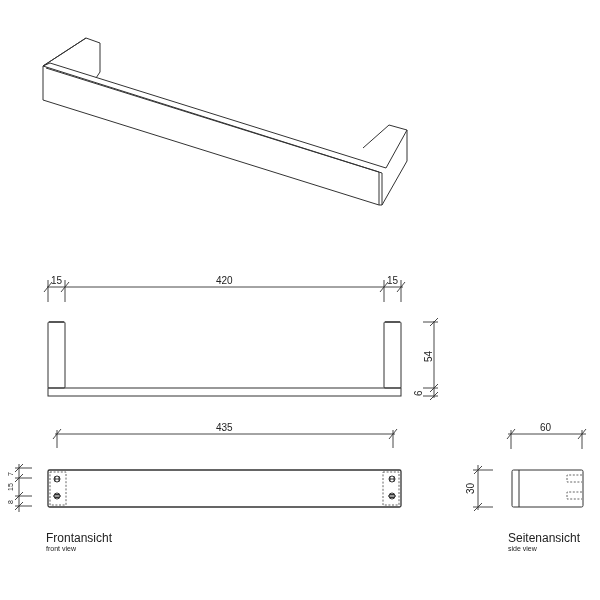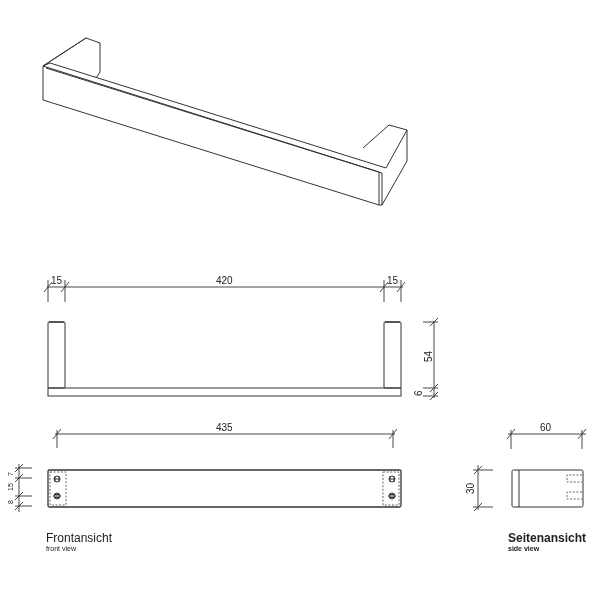--- a/index.html
+++ b/index.html
@@ -142,16 +142,16 @@
     <polyline class="dash" points="582,475 567,475 567,482 582,482"></polyline>
     <polyline class="dash" points="582,492 567,492 567,499 582,499"></polyline>
   </g>
 </svg>
 
 <div class="label" style="left:46px; top:531px;">
   <div class="title">Frontansicht</div>
   <div class="sub">front view</div>
 </div>
 
-<div class="label" style="left:508px; top:531px;font-weight:bold;">
+<div class="label" style="left:508px; top:531px;">
   <div class="title">Seitenansicht</div>
   <div class="sub">side view</div>
 </div>
 
 </body></html>

